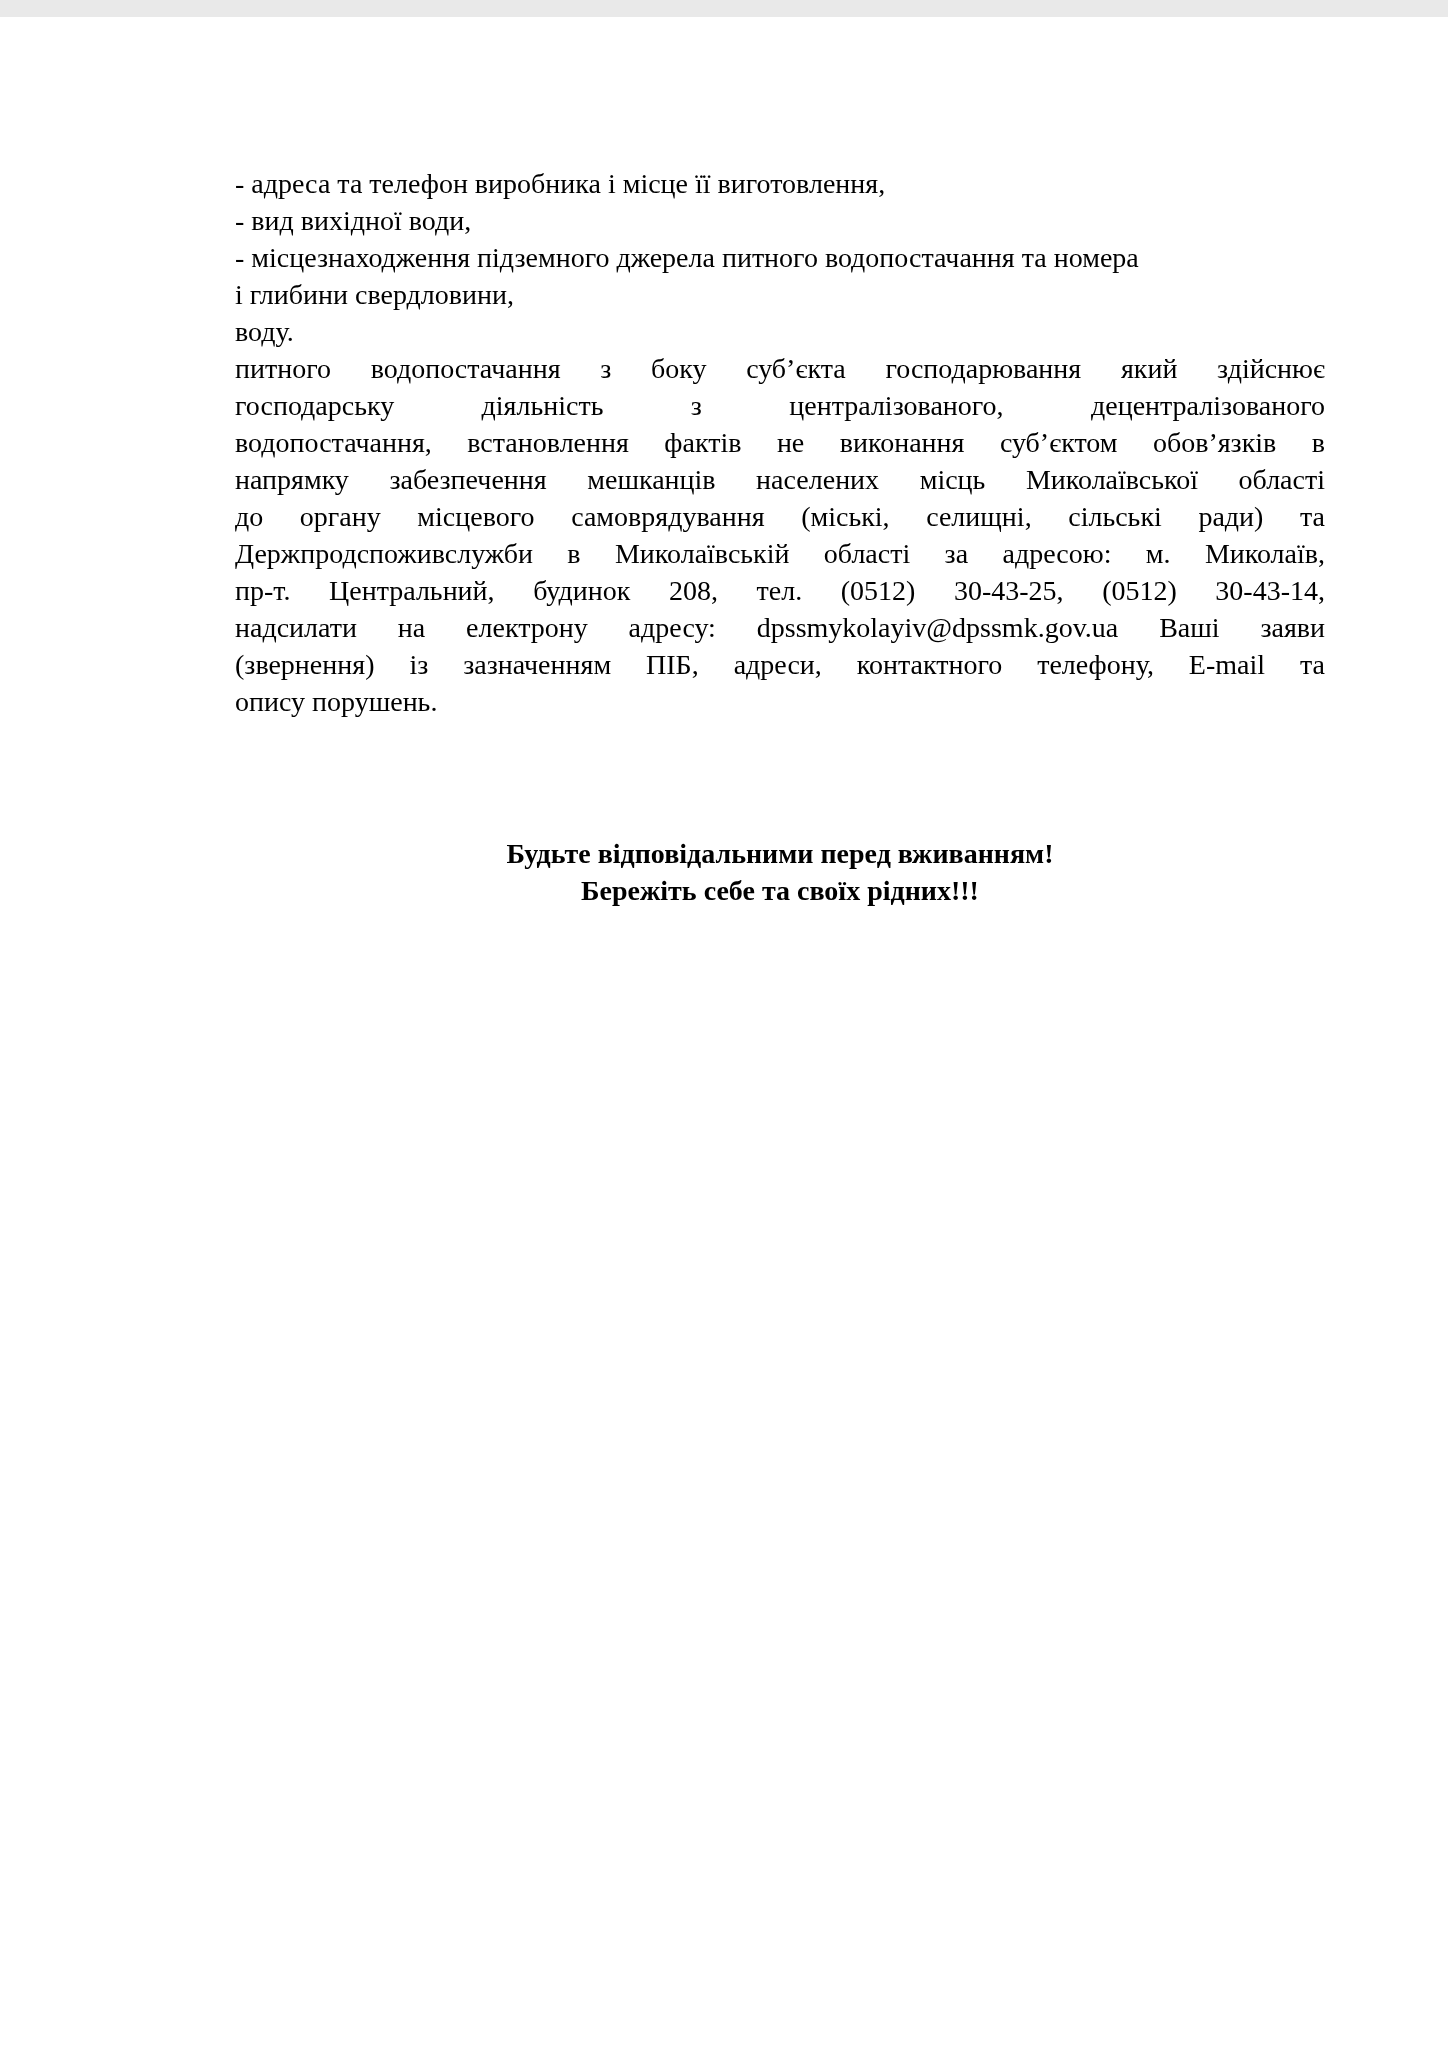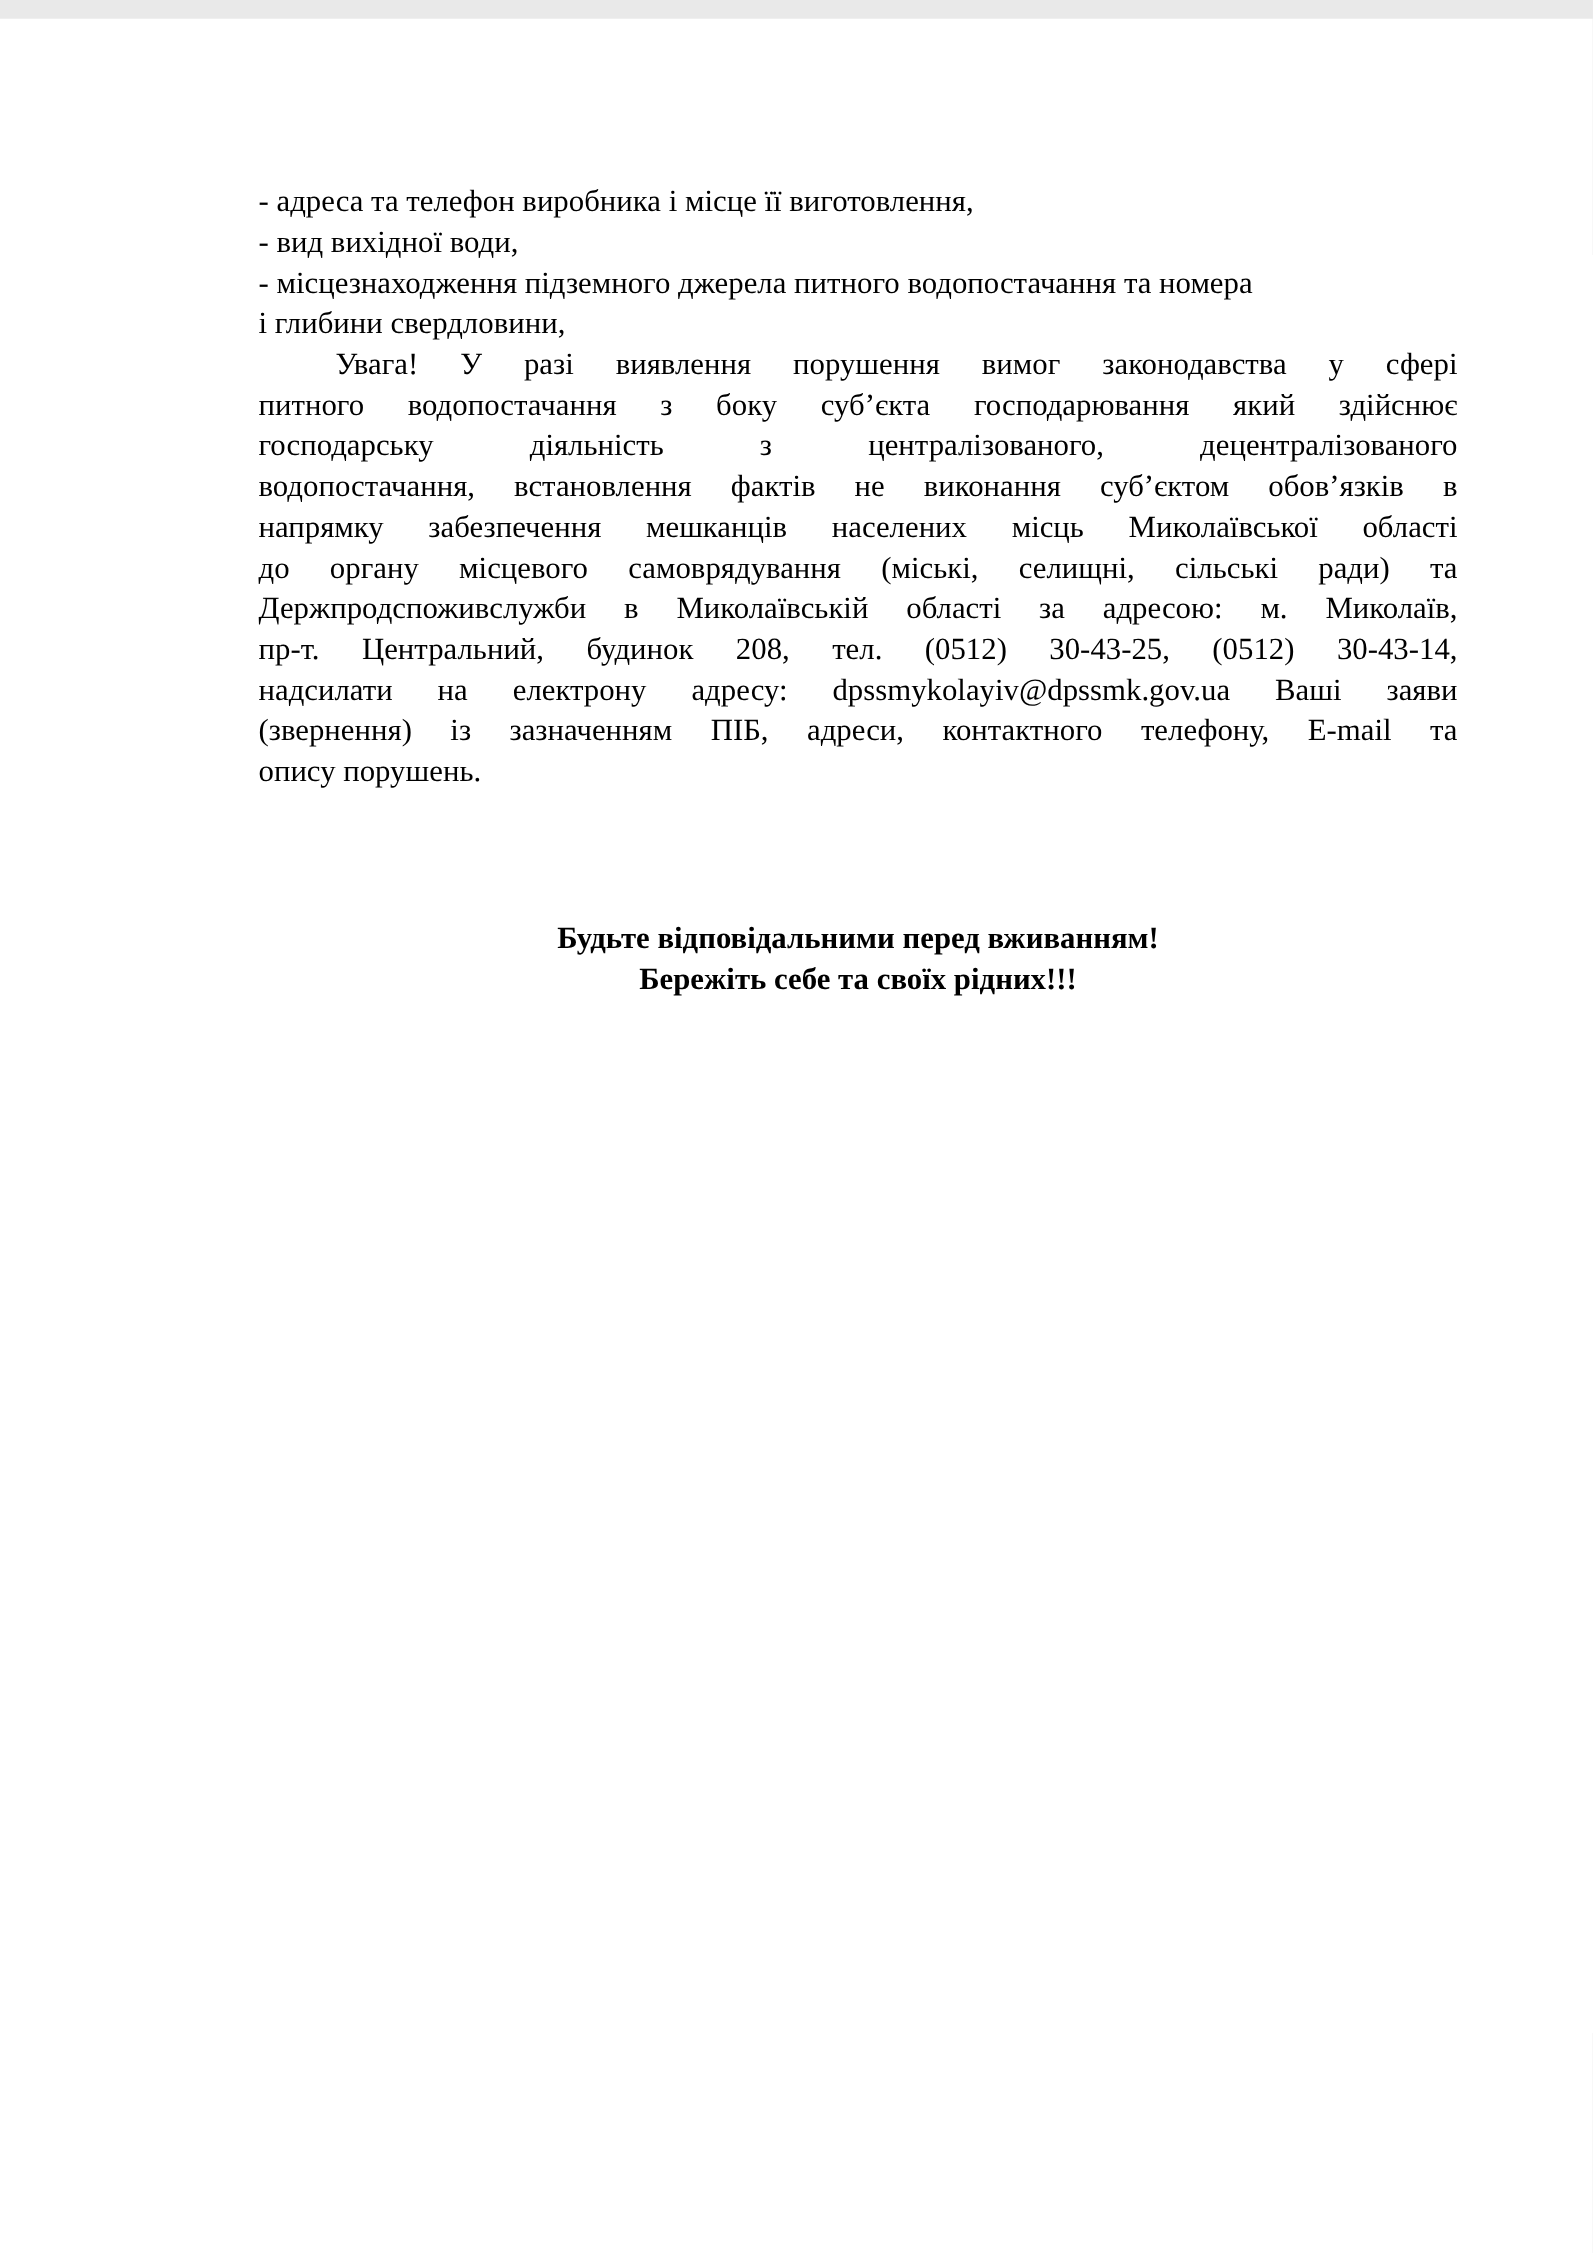--- a/index.html
+++ b/index.html
@@ -49,23 +49,23 @@
 </style>
 </head>
 <body>
 
 <div class="page">
 
   <div class="line">- адреса та телефон виробника і місце її виготовлення,</div>
   <div class="line">- вид вихідної води,</div>
   <div class="line">- місцезнаходження підземного джерела питного водопостачання та номера</div>
   <div class="line">і глибини свердловини,</div>
+  <div class="line">воду.</div>
 
   <div>
-    <div class="jline indent">Увага! У разі виявлення порушення вимог законодавства у сфері</div>
     <div class="jline">питного водопостачання з боку суб’єкта господарювання який здійснює</div>
     <div class="jline">господарську діяльність з централізованого, децентралізованого</div>
     <div class="jline">водопостачання, встановлення фактів не виконання суб’єктом обов’язків в</div>
     <div class="jline">напрямку забезпечення мешканців населених місць Миколаївської області</div>
     <div class="jline">до органу місцевого самоврядування (міські, селищні, сільські ради) та</div>
     <div class="jline">Держпродспоживслужби в Миколаївській області за адресою: м. Миколаїв,</div>
     <div class="jline">пр-т. Центральний, будинок 208, тел. (0512) 30-43-25, (0512) 30-43-14,</div>
     <div class="jline">
       <span>надсилати на електрону адресу:</span>
       <span class="email-link">dpssmykolayiv@dpssmk.gov.ua</span>

